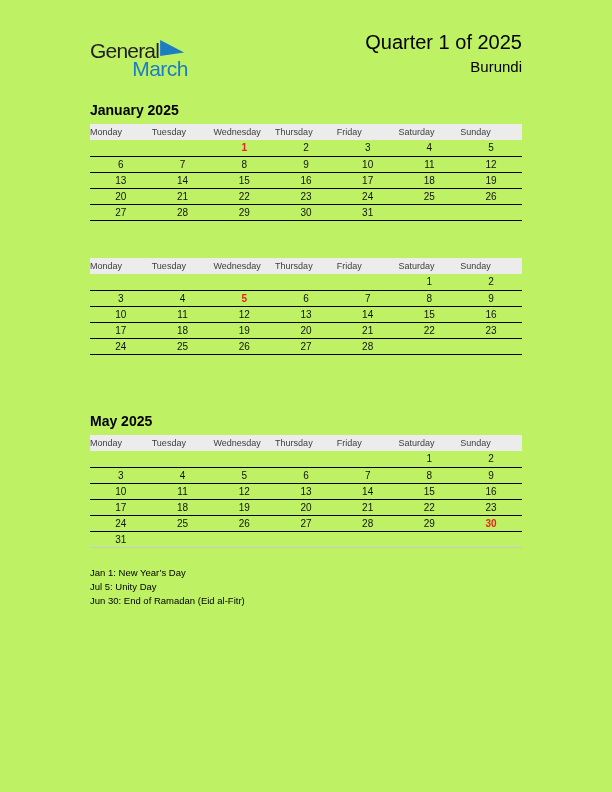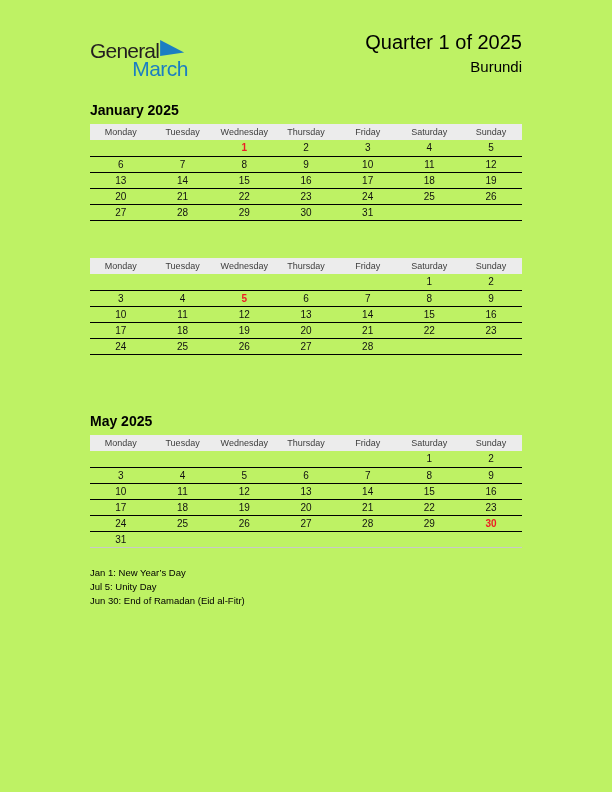--- a/index.html
+++ b/index.html
@@ -40,21 +40,21 @@
   .month { position: absolute; left: 90px; width: 432px; }
   #month-0 { top: 102px; }
   #month-1 { top: 258px; }
   #month-2 { top: 413px; }
   .month-title { font-size: 14px; font-weight: bold; color: #000; margin: 0 0 5px 0; line-height: 17px; }
 
   table.calendar { width: 432px; border-collapse: collapse; table-layout: fixed; }
   table.calendar th {
     background: var(--header-gray);
     font-weight: normal; font-size: 9px; color: #3d3d3d;
-    height: 16px; text-align: center; padding: 0;
+    height: 16px; text-align: left; padding: 0;
   }
   table.calendar td {
     font-size: 10px; color: #111; text-align: center;
     height: 16px; padding: 1px 0 1px 0;
     border-bottom: 1px solid #000;
   }
   table.calendar tr.light-bottom td { border-bottom-color: #c9c9c9; }
   table.calendar td.red { color: var(--holiday-red); font-weight: bold; }
 
   

